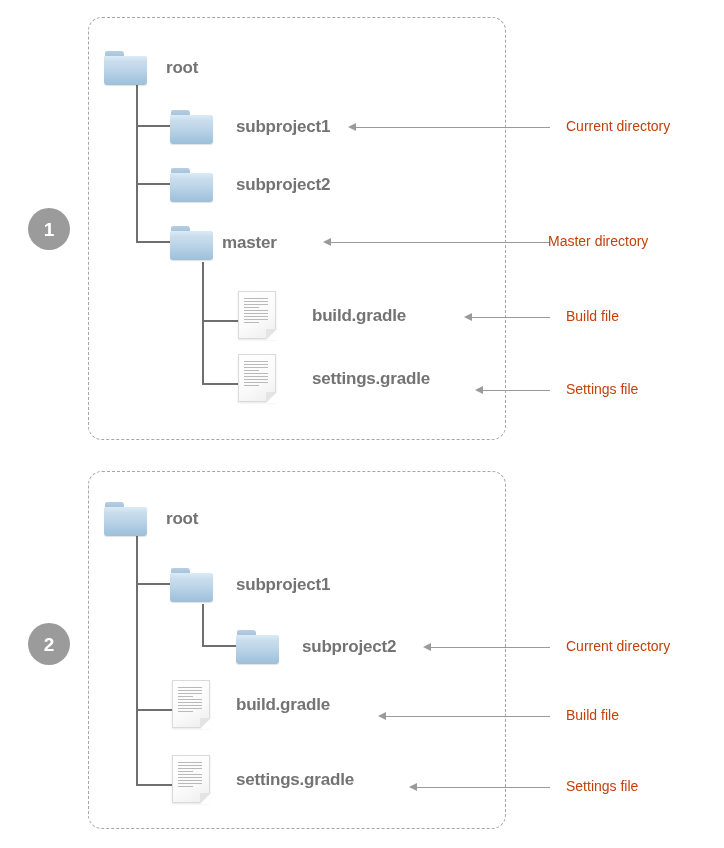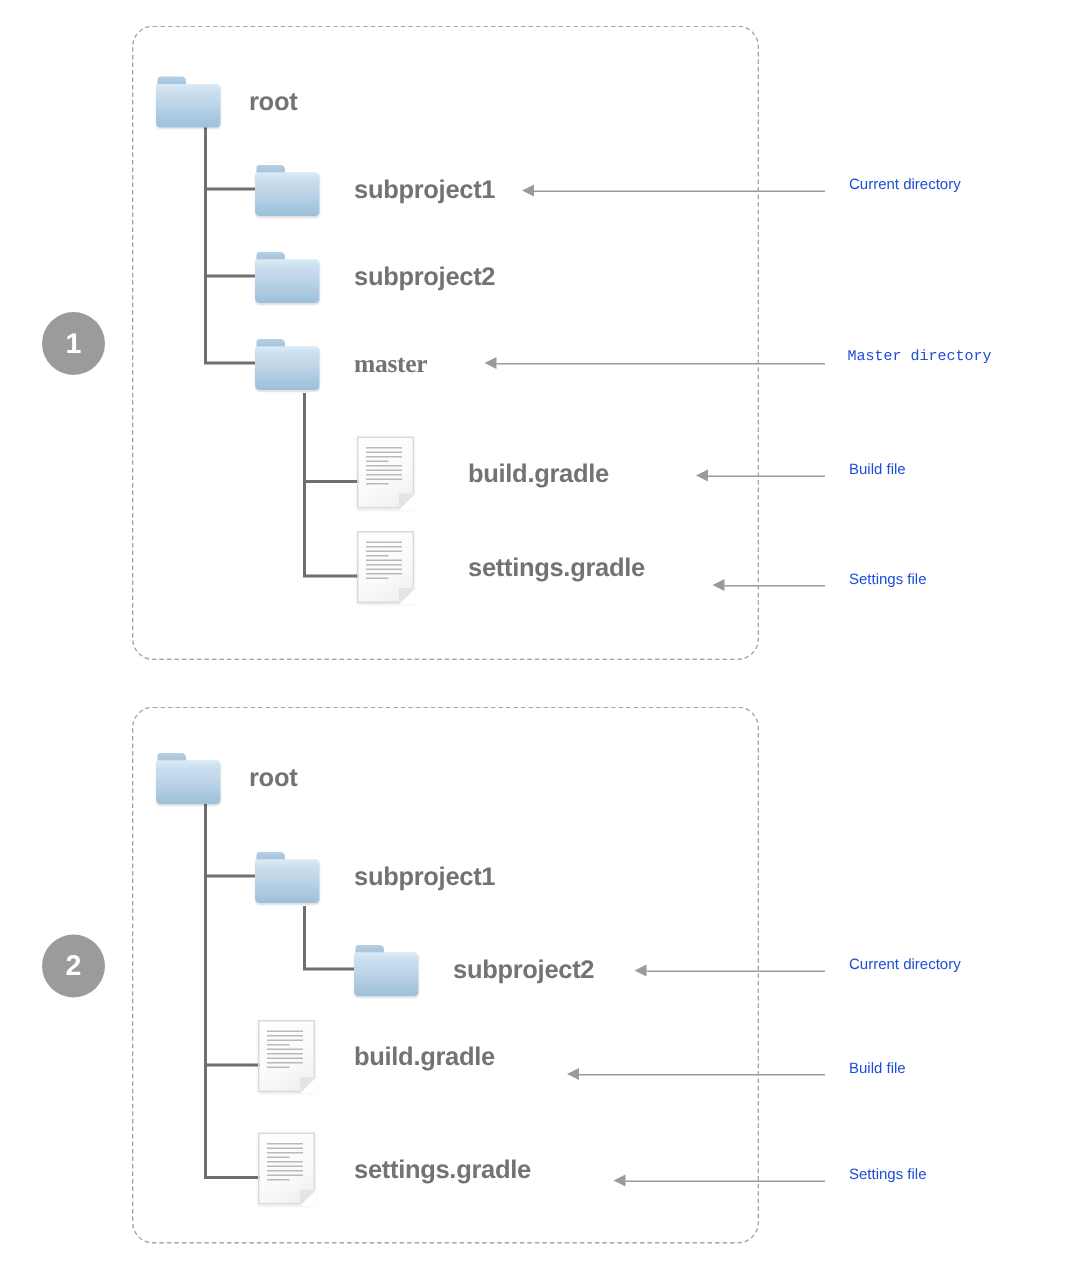--- a/index.html
+++ b/index.html
@@ -149,22 +149,22 @@
   }
   .annot-head {
     position: absolute;
     width: 0; height: 0;
     border-top: 4px solid transparent;
     border-bottom: 4px solid transparent;
     border-right: 8px solid #9a9a9a;
   }
   .annot-text {
     position: absolute;
-    font-size: 10px;
-    color: #1d4ed8;
+    font-size: 14px;
+    color: #c2410c;
     white-space: nowrap;
   }
 </style>
 </head>
 <body>
 
 <div class="panel" id="panel-1"></div>
 
 <div class="step-badge" id="badge-1">
   <span>1</span>
@@ -205,21 +205,21 @@
   </span>
   <span class="node-label" style="margin-left:22px;">subproject2</span>
 </div>
 
 <div class="node" style="left:170px; top:223px;">
   <span class="folder-icon">
     <span class="tab"></span>
       <span class="body"></span>
       <span class="lip"></span>
   </span>
-  <span class="node-label" style="margin-left:22px;font-family:Liberation Serif, serif;">master</span>
+  <span class="node-label" style="margin-left:8px;">master</span>
 </div>
 
 <div class="node" style="left:238px; top:296px;">
   <span class="file-icon">
     <span class="sheet"></span>
     <span class="lines"><i></i><i></i><i></i><i class="short"></i><span class="gap"></span><i></i><i></i><i></i><i></i><i class="short"></i></span>
     <span class="fold"></span>
   </span>
   <span class="node-label" style="margin-left:34px;">build.gradle</span>
 </div>
@@ -232,21 +232,21 @@
   </span>
   <span class="node-label" style="margin-left:34px;">settings.gradle</span>
 </div>
 
 <div class="annot-head" style="left:348px; top:123px;"></div>
 <div class="annot-line" style="left:356px; top:127px; width:194px;"></div>
 <div class="annot-text" style="left:566px; top:118px;">Current directory</div>
 
 <div class="annot-head" style="left:323px; top:238px;"></div>
 <div class="annot-line" style="left:331px; top:242px; width:219px;"></div>
-<div class="annot-text" style="left:565px; top:233px;font-family:Liberation Mono, monospace;">Master directory</div>
+<div class="annot-text" style="left:548px; top:233px;">Master directory</div>
 
 <div class="annot-head" style="left:464px; top:313px;"></div>
 <div class="annot-line" style="left:472px; top:317px; width:78px;"></div>
 <div class="annot-text" style="left:566px; top:308px;">Build file</div>
 
 <div class="annot-head" style="left:475px; top:386px;"></div>
 <div class="annot-line" style="left:483px; top:390px; width:67px;"></div>
 <div class="annot-text" style="left:566px; top:381px;">Settings file</div>
 
 <div class="panel" id="panel-2"></div>

